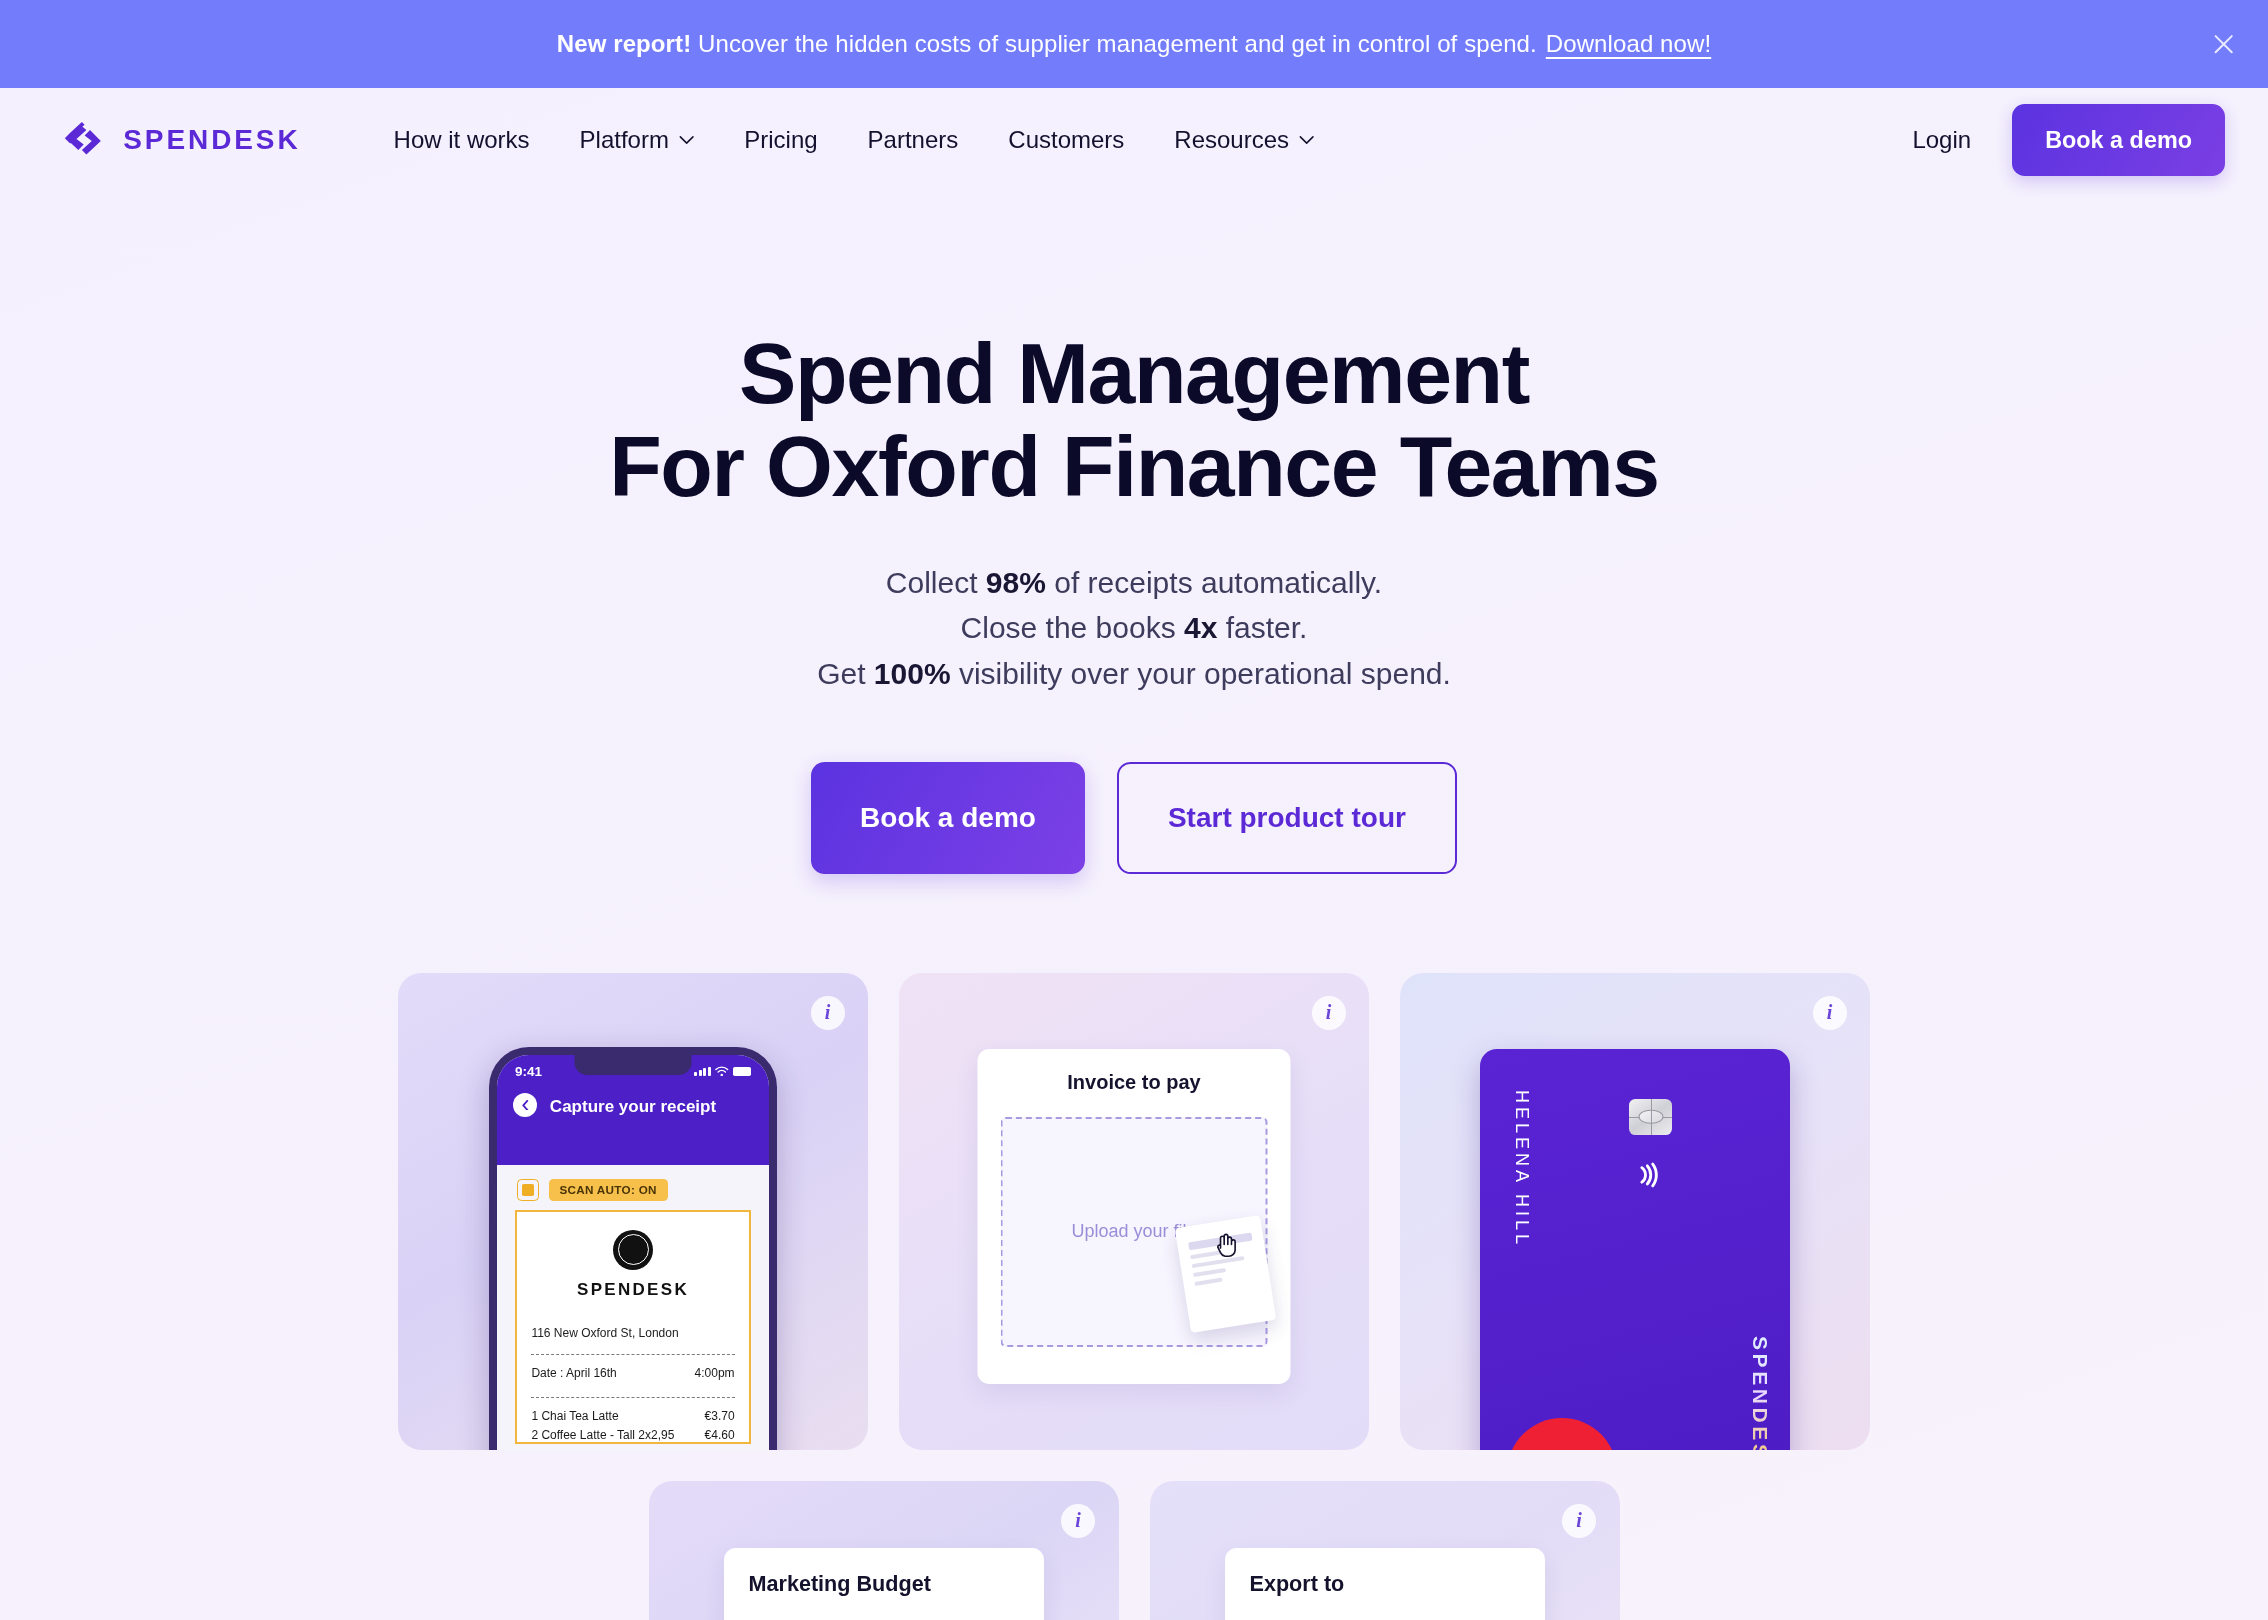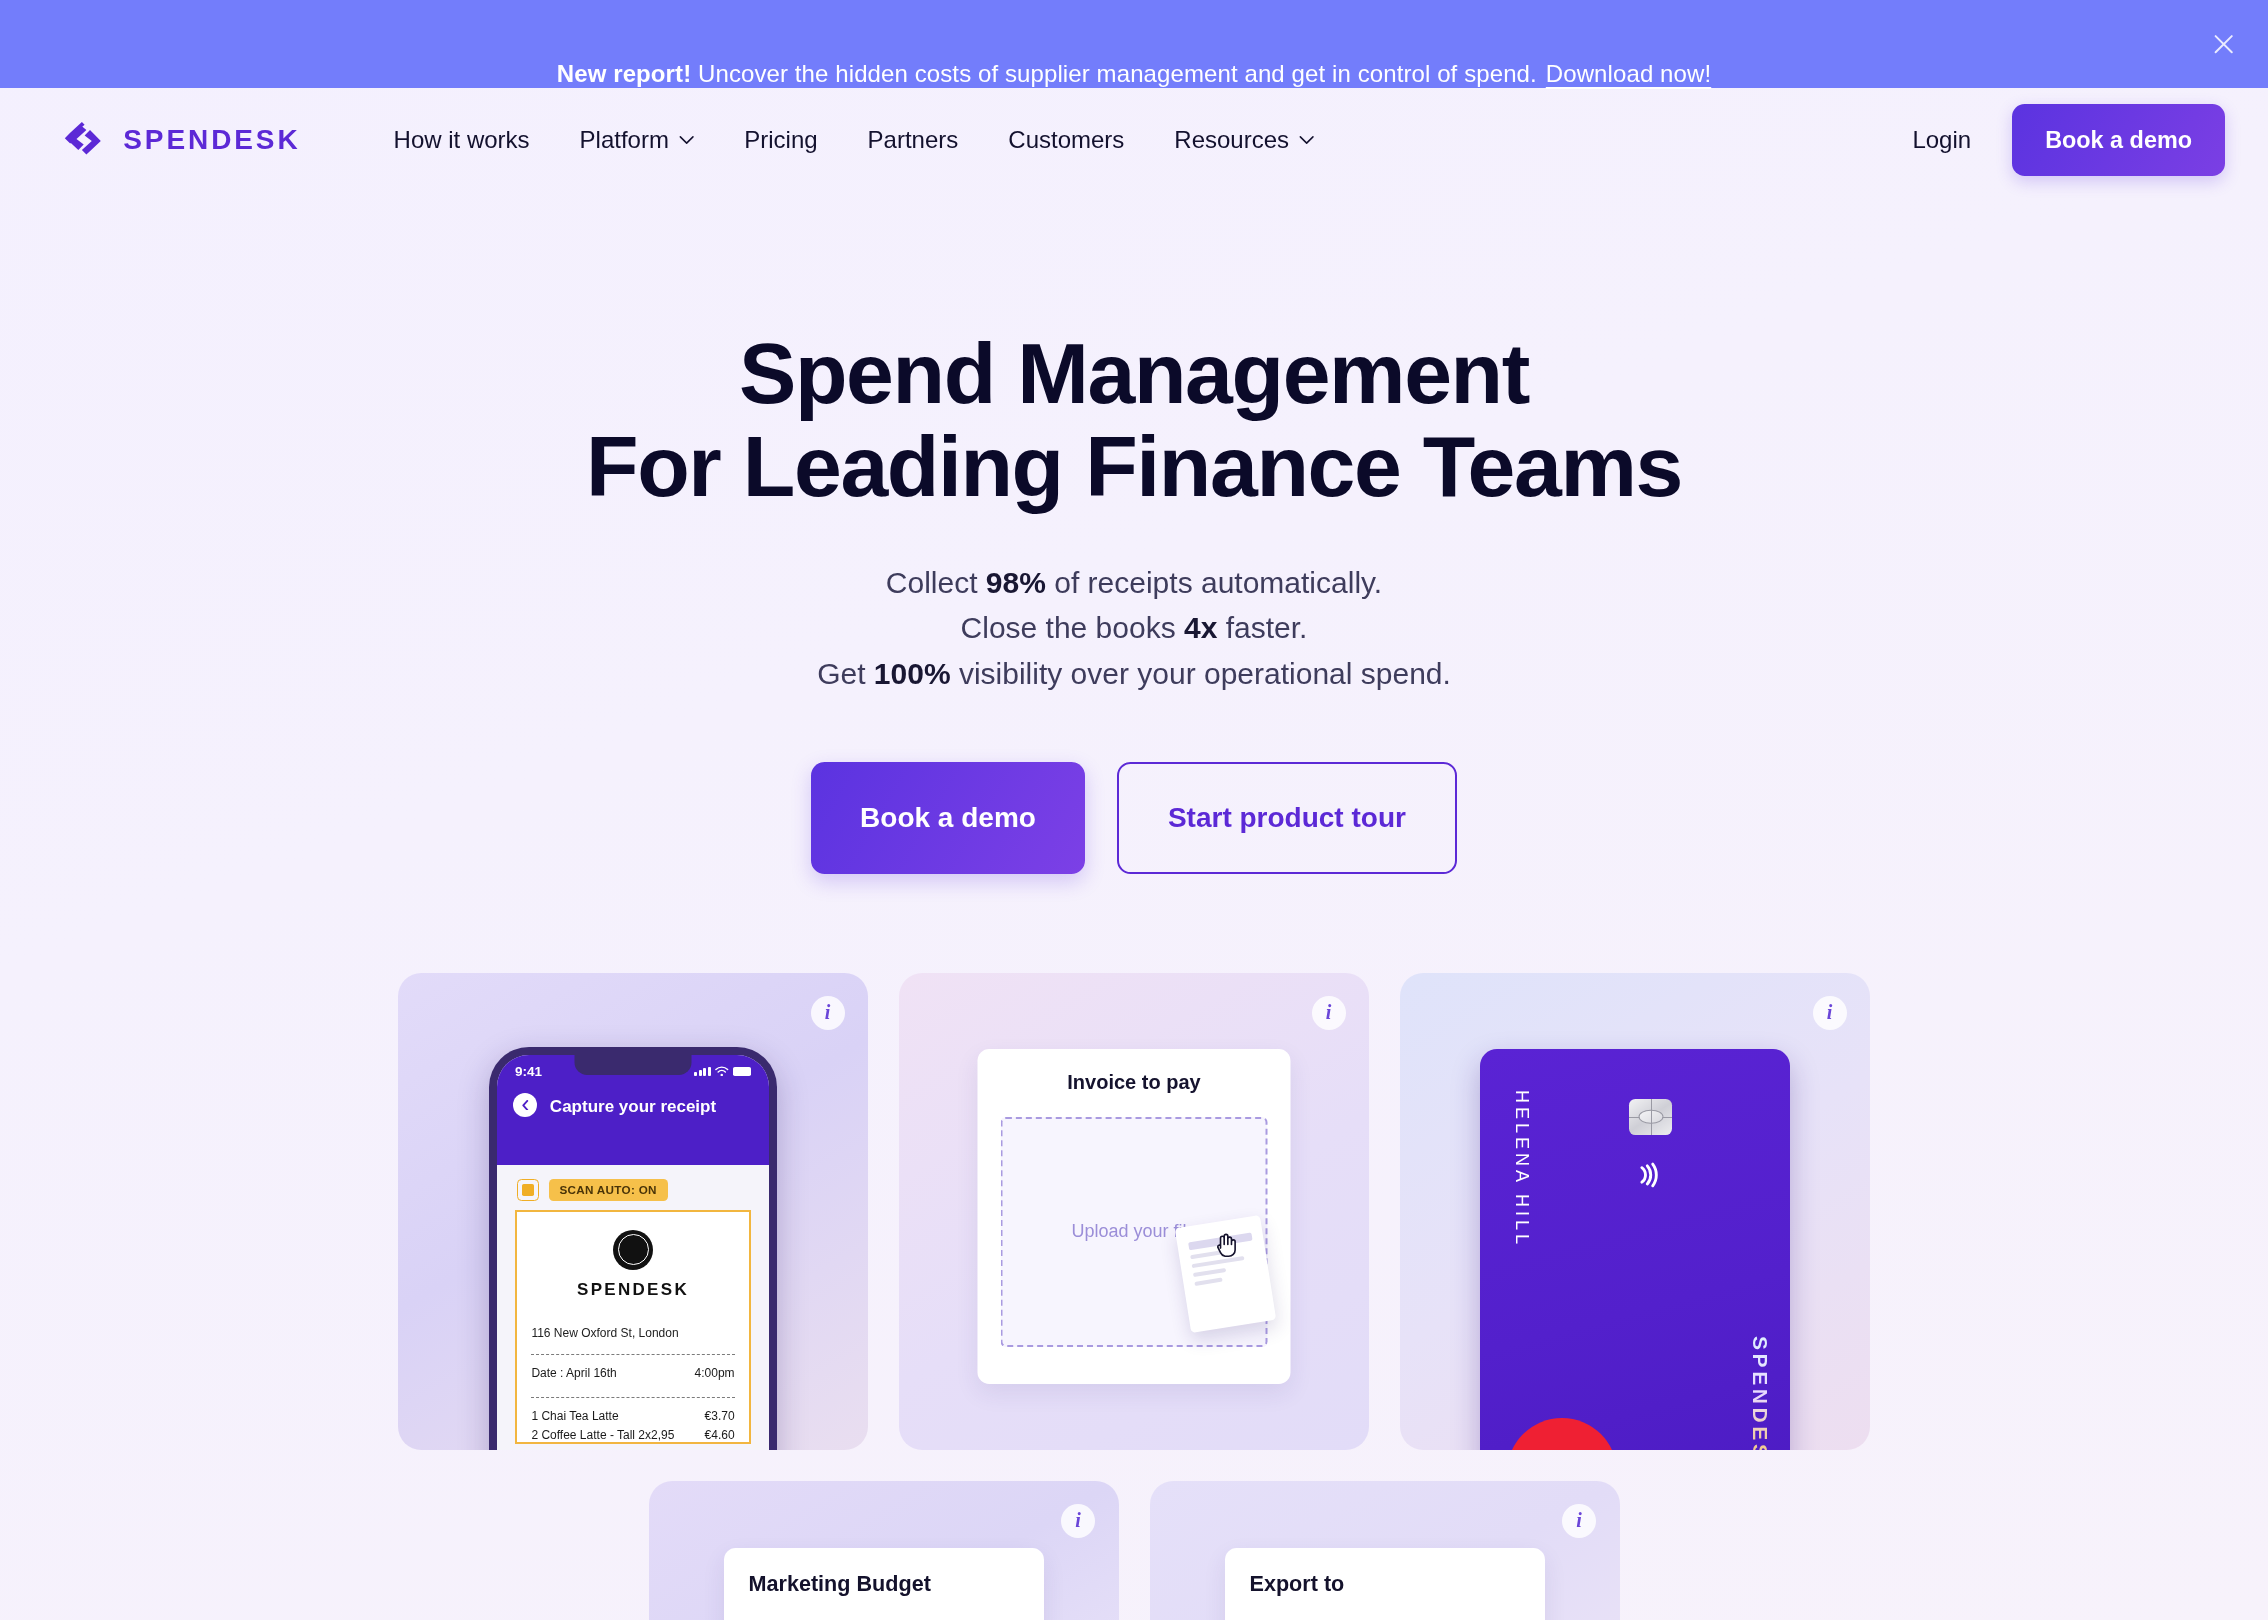--- a/index.html
+++ b/index.html
@@ -10,21 +10,21 @@
     color:#0d0b2b;
     -webkit-font-smoothing:antialiased;
   }
 
   
   .banner{
     position:relative;
     height:88px;
     background:#737dfb;
     display:flex;
-    align-items:flex-end;
+    align-items:center;
     justify-content:center;
     color:#ffffff;
   }
   .banner-text{
     font-size:24px;
     letter-spacing:0.1px;
     white-space:nowrap;
   }
   .banner-text .b-strong{ font-weight:700; }
   .banner-link{
@@ -493,21 +493,21 @@
 
   <div class="header-right">
     <span class="login-link">Login</span>
     <button class="btn-demo-nav">Book a demo</button>
   </div>
 </div>
 
 <div class="hero">
   <h1>
     <div>Spend Management</div>
-    <div>For Leading Finance Teams</div>
+    <div>For Oxford Finance Teams</div>
   </h1>
 
   <div class="hero-sub">
     <div>
       <span>Collect </span><b>98%</b><span> of receipts automatically.</span>
     </div>
     <div>
       <span>Close the books </span><b>4x</b><span> faster.</span>
     </div>
     <div>

